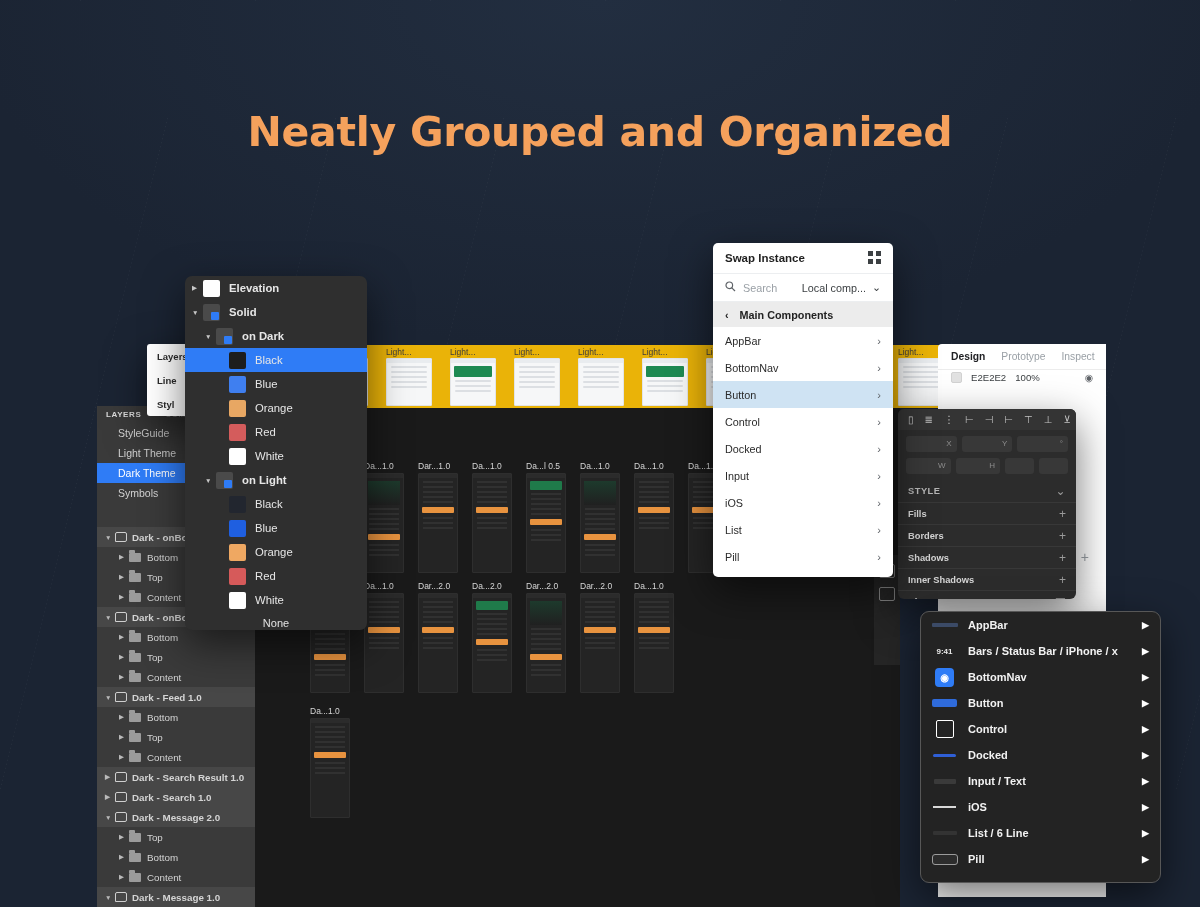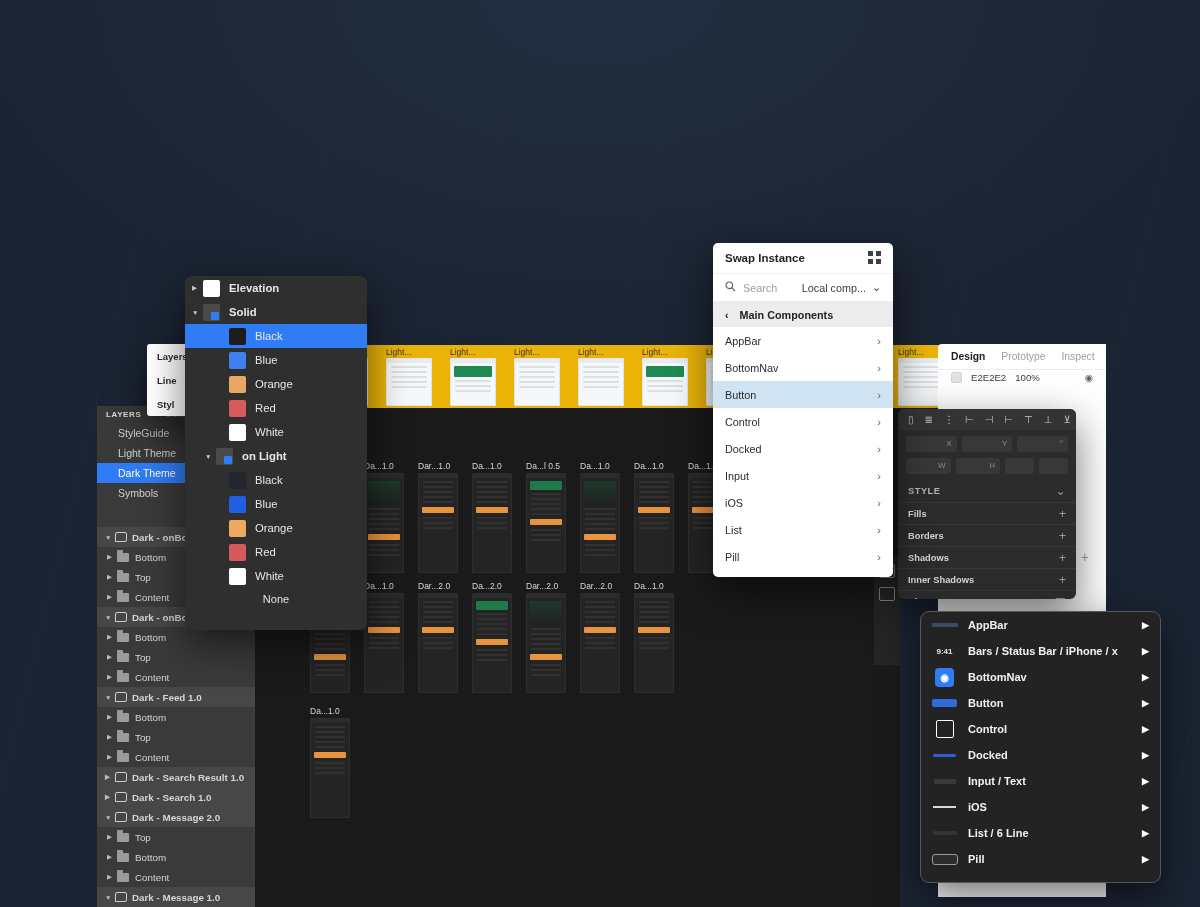--- a/index.html
+++ b/index.html
@@ -49,21 +49,21 @@
   .lyr-tabs { height:17px; display:flex; align-items:center; gap:24px;
      padding:0 9px; background:#3a3a3a; font-size:8px; font-weight:bold; letter-spacing:.6px;}
   .lyr-tabs .t { color:#ddd; }
   .lyr-tabs .t.off { color:#7d7d7d; }
   .page-item { height:20px; display:flex; align-items:center; padding-left:21px;
      font-size:10.5px; color:#d2d2d2; }
   .page-item.sel { background:#2f7cf6; color:#fff; }
   .pages-gap { height:24px; }
   .lyr-row { display:flex; align-items:center; height:20px; font-size:9.8px; color:#d5d5d5; }
   .lyr-row.group { background:#474747; padding-left:8px; font-weight:bold; }
-  .lyr-row.child { padding-left:10px; background:#3a3a3a; }
+  .lyr-row.child { padding-left:22px; background:#3a3a3a; }
   .tri { width:9px; font-size:6.5px; color:#b9b9b9; flex:0 0 9px;}
   .tri.down::before { content:"▼"; }
   .tri.right::before { content:"▶"; }
   .ico-art { width:12px; height:10px; margin:0 5px 0 1px; flex:0 0 12px;
      border:1.2px solid #cfcfcf; border-radius:2px 2px 2px 0; }
   .ico-fold { width:12px; height:9px; margin:0 6px 0 1px; flex:0 0 12px; position:relative;
      background:#9b9b9b; border-radius:1px; }
   .ico-fold::before{content:"";position:absolute;top:-2.5px;left:0;width:6px;height:3px;background:#9b9b9b;border-radius:1px 1px 0 0;}
 
   
@@ -177,20 +177,21 @@
   .tb-pill { width:26px;height:11px;border:1.3px solid #9b9b9b;border-radius:3px;background:#2c2c2c;}
   
   #wbox { left:1065px; top:866px; width:36px; height:22px; background:#fff; z-index:6; border-radius:2px;}
 </style>
 </head>
 <body>
 
 <div id="bg"></div>
 
 <div id="hero">
+  <h1>Neatly Grouped and Organized</h1>
 </div>
 
 <div id="light-strip" class="panel">
     <div class="lb-label" style="left: 20px;">Light...</div>
     <div class="lb" style="left: 20px;">
       <div class="bar"></div>
       <div class="grn"></div>
       <div class="ln"></div>
       <div class="ln"></div>
       <div class="ln"></div>
@@ -638,20 +639,25 @@
   <div id="pk-list">
       <div class="pk-row">
         <span class="tri2 right" style="margin-left: 0px;"></span>
         <span class="sw" style="background: rgb(255, 255, 255);"></span>
         <span style="font-weight: bold;">Elevation</span>
       </div>
       <div class="pk-row">
         <span class="tri2 down" style="margin-left: 0px;"></span>
         <span class="sw composite"></span>
         <span style="font-weight: bold;">Solid</span>
+      </div>
+      <div class="pk-row">
+        <span class="tri2 down" style="margin-left: 13px;"></span>
+        <span class="sw composite"></span>
+        <span style="font-weight: bold;">on Dark</span>
       </div>
       <div class="pk-row sel">
         <span class="tri2 " style="margin-left: 26px;"></span>
         <span class="sw" style="background: rgb(29, 29, 29);"></span>
         <span>Black</span>
       </div>
       <div class="pk-row">
         <span class="tri2 " style="margin-left: 26px;"></span>
         <span class="sw" style="background: rgb(63, 127, 240);"></span>
         <span>Blue</span>

